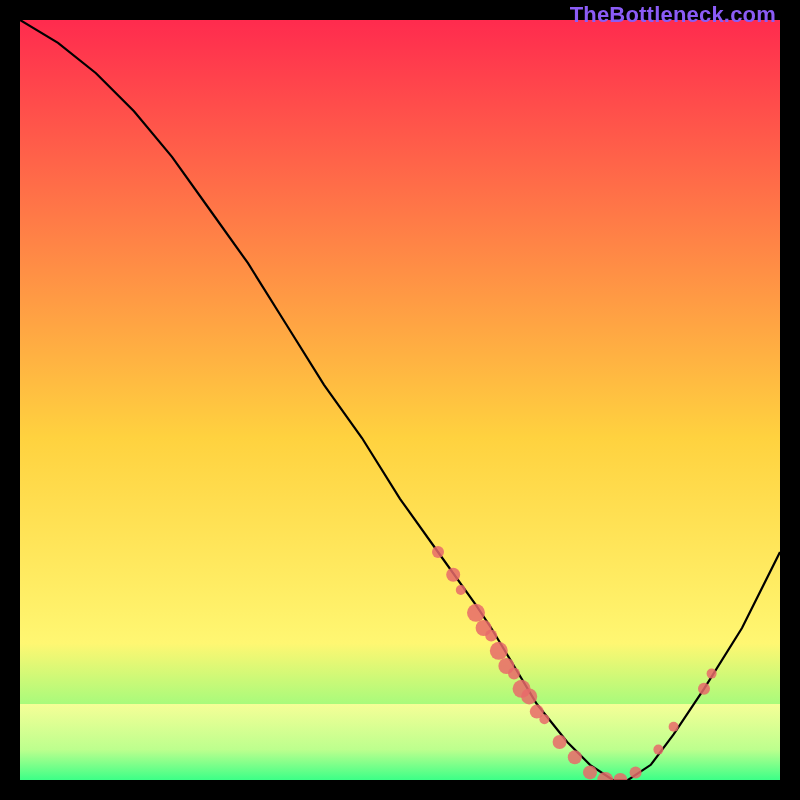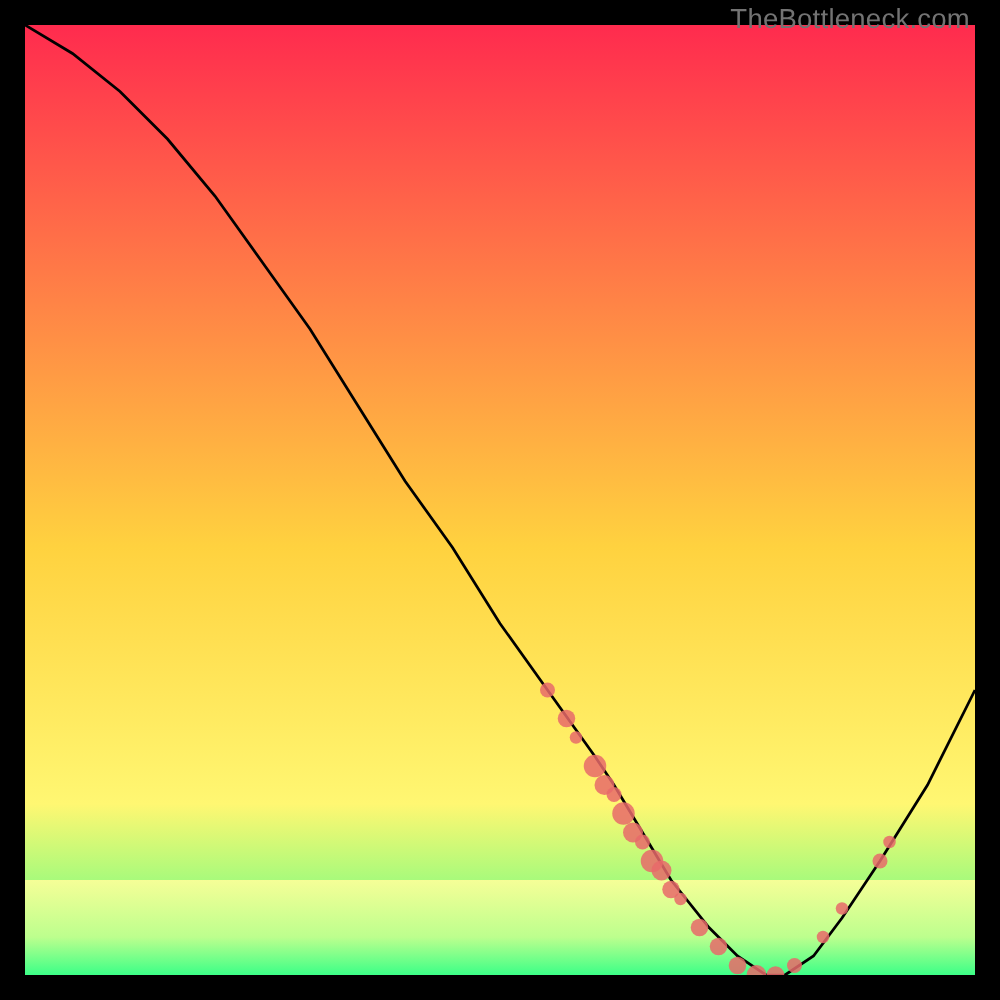--- a/index.html
+++ b/index.html
@@ -23,23 +23,23 @@
     position: absolute;
     left: 0;
     top: 0;
     width: 760px;
     height: 760px;
   }
   .watermark {
     position: absolute;
     top: 2px;
     right: 24px;
-    color: #737373;
+    color: #8b5cf6;
     font-size: 22px;
-    font-weight: 400;
+    font-weight: 700;
     letter-spacing: 0.2px;
     z-index: 10;
     text-align: right;
   }
   svg {
     display: block;
   }
 </style>
 </head>
 <body>

